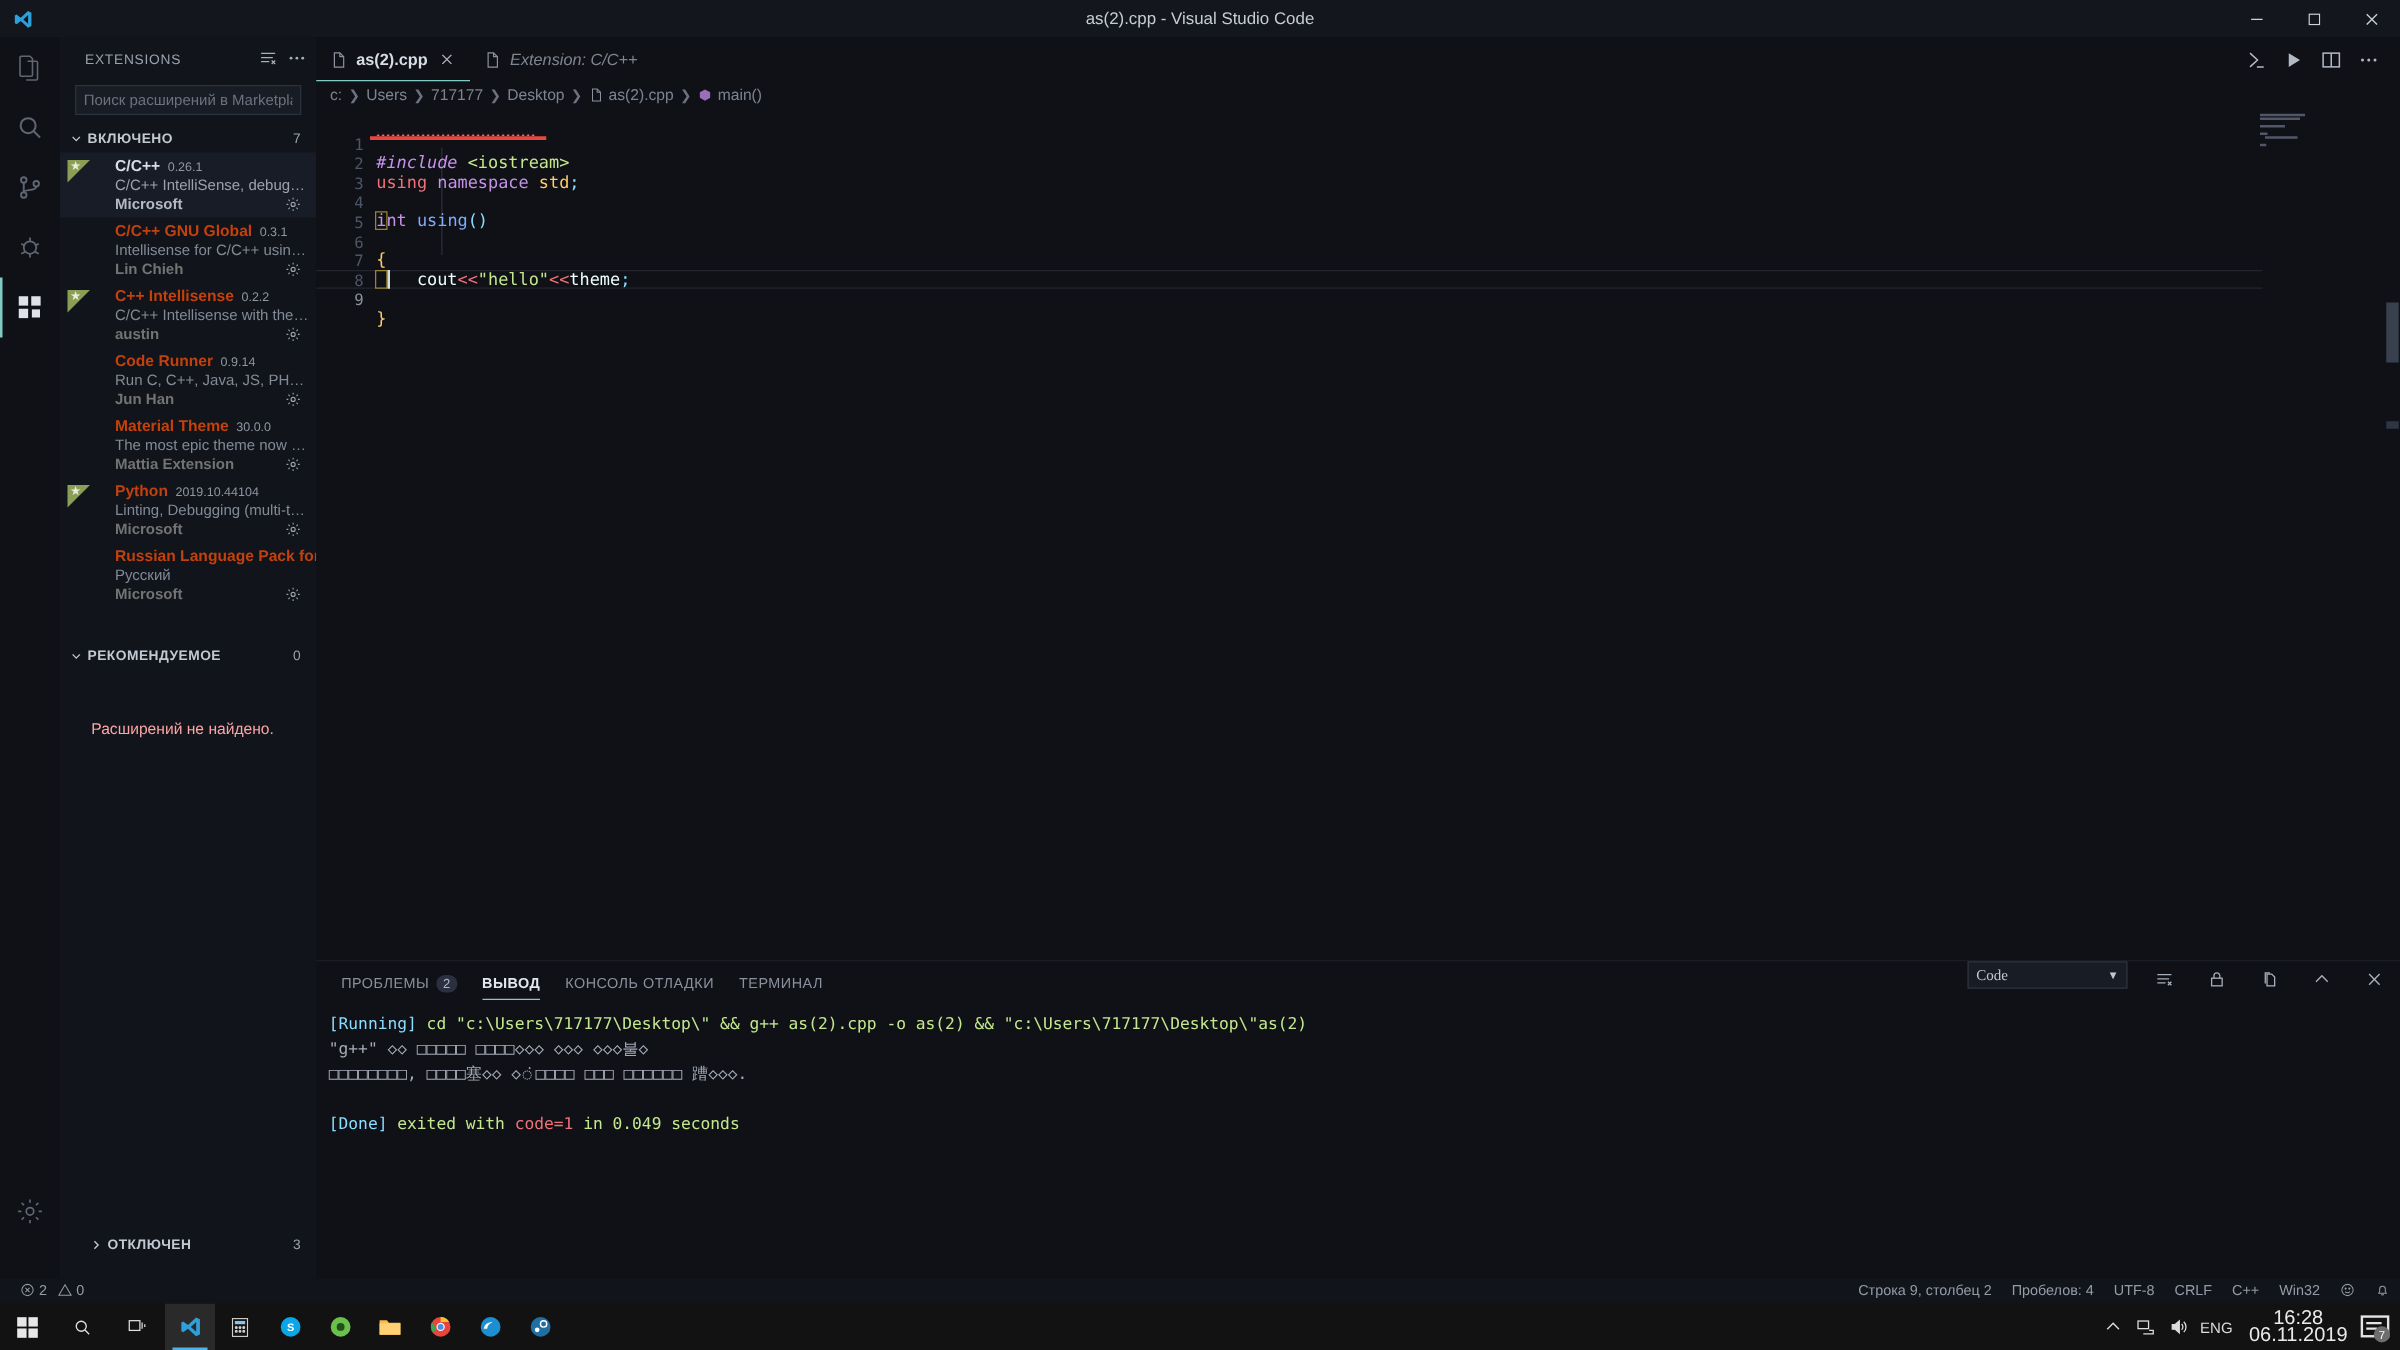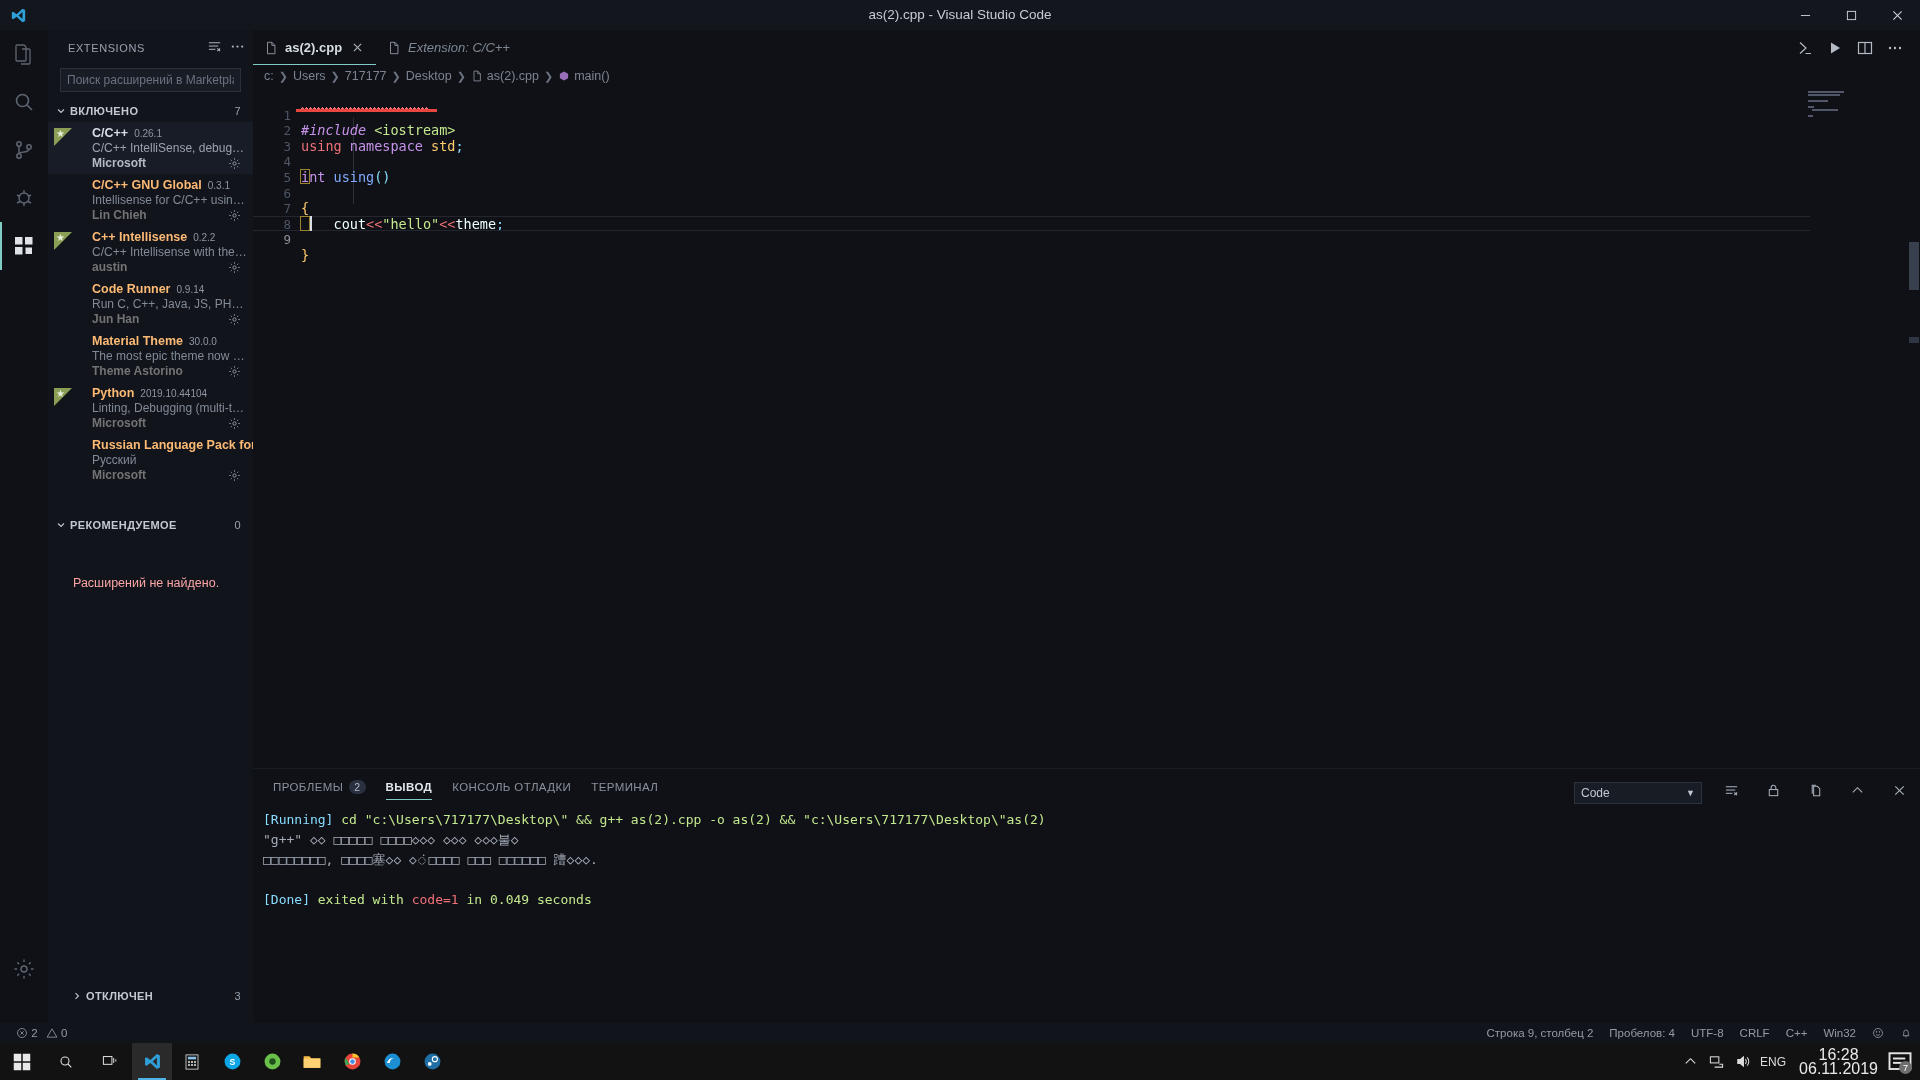--- a/index.html
+++ b/index.html
@@ -80,21 +80,21 @@
     position:relative; padding:4px 6px 4px 44px; min-height:52px; cursor:pointer;
   }
   .ext-item.selected { background:#181c26; }
   .ext-icon {
     position:absolute; left:6px; top:6px; width:30px; height:30px;
   }
   .ext-icon .ribbon { position:absolute; left:0; top:0; width:0; height:0;
     border-left:18px solid #8b9e55; border-bottom:18px solid transparent; }
   .ext-icon .star { position:absolute; left:2px; top:1px; font-size:10px; color:#e8eede; line-height:1; }
   .ext-name-row { display:flex; align-items:baseline; gap:6px; }
-  .ext-name { font-size:12.5px; font-weight:700; color:#fdba74; white-space:nowrap; }
+  .ext-name { font-size:12.5px; font-weight:700; color:#c2410c; white-space:nowrap; }
   .ext-item.selected .ext-name { color:#d7dde5; }
   .ext-ver { font-size:10px; color:#8f96a2; }
   .ext-desc {
     font-size:12px; color:#828a96; white-space:nowrap; overflow:hidden;
     text-overflow:ellipsis; max-width:192px; margin-top:1px;
   }
   .ext-item.selected .ext-desc { color:#9aa2ae; }
   .ext-pub-row { display:flex; align-items:center; margin-top:1px; }
   .ext-pub { font-size:12px; color:#737373; font-weight:700; }
   .ext-item.selected .ext-pub { color:#b3bac4; }
@@ -193,21 +193,21 @@
   }
   .ptab.active { color:#e2e7ed; font-weight:700; }
   .ptab.active::after {
     content:""; position:absolute; left:10px; right:10px; bottom:4px; height:1px; background:#80cbc4;
   }
   .ptab .badge {
     background:#2a3040; color:#b1b8c3; border-radius:9px; padding:0 5px;
     font-size:10.5px; line-height:14px; font-weight:400;
   }
   .panel-right {
-    position:absolute; right:8px; top:0; height:35px; display:flex; align-items:flex-end; gap:16px;
+    position:absolute; right:8px; top:0; height:35px; display:flex; align-items:flex-start; gap:16px;font-family:Liberation Serif, serif;
   }
   .psel {
     width:128px; height:22px; background:#181c25; border:1px solid #2c323e; color:#c2c8d2;
     font-size:12px; display:flex; align-items:center; padding:0 6px; position:relative;
   }
   .psel .caret { margin-left:auto; font-size:9px; color:#c2c8d2; }
   .pbtn { width:26px; height:28px; display:flex; align-items:center; justify-content:center; color:#a9b0bb; }
   .pbtn svg { width:15px; height:15px; }
   .panel-body {
     position:absolute; left:0; right:0; top:35px; bottom:0; padding:6px 0 0 10px;
@@ -446,21 +446,21 @@
       </div>
 
       <div class="ext-item">
         <div class="ext-icon"></div>
         <div class="ext-name-row">
           <span class="ext-name">Material Theme</span>
           <span class="ext-ver">30.0.0</span>
         </div>
         <div class="ext-desc">The most epic theme now for Visual S...</div>
         <div class="ext-pub-row">
-          <span class="ext-pub">Theme Astorino</span>
+          <span class="ext-pub">Mattia Extension</span>
           <span class="ext-gear">
             <svg viewBox="0 0 16 16" fill="none" stroke="currentColor" stroke-width="1.1">
                 <circle cx="8" cy="8" r="2"></circle>
                 <path d="M8 1.5v1.8M8 12.7v1.8M14.5 8h-1.8M3.3 8H1.5M12.6 3.4l-1.3 1.3M4.7 11.3l-1.3 1.3M12.6 12.6l-1.3-1.3M4.7 4.7 3.4 3.4"></path>
               </svg>
           </span>
         </div>
       </div>
 
       <div class="ext-item">

